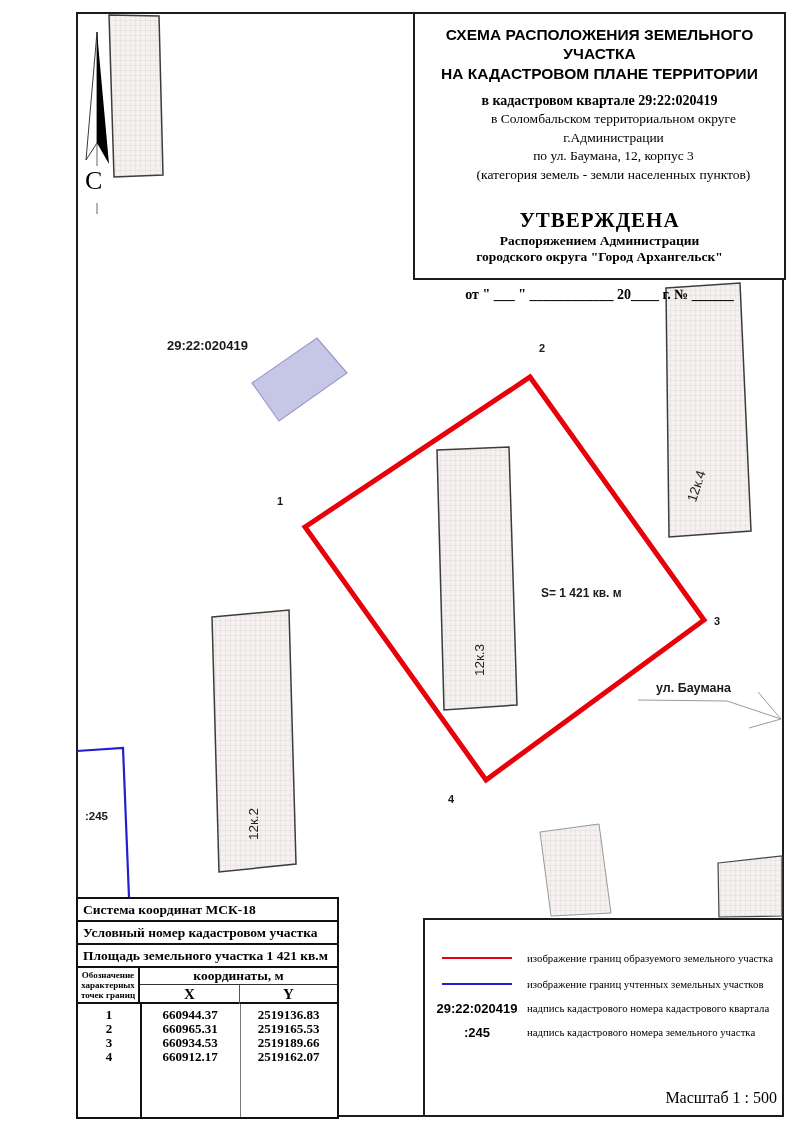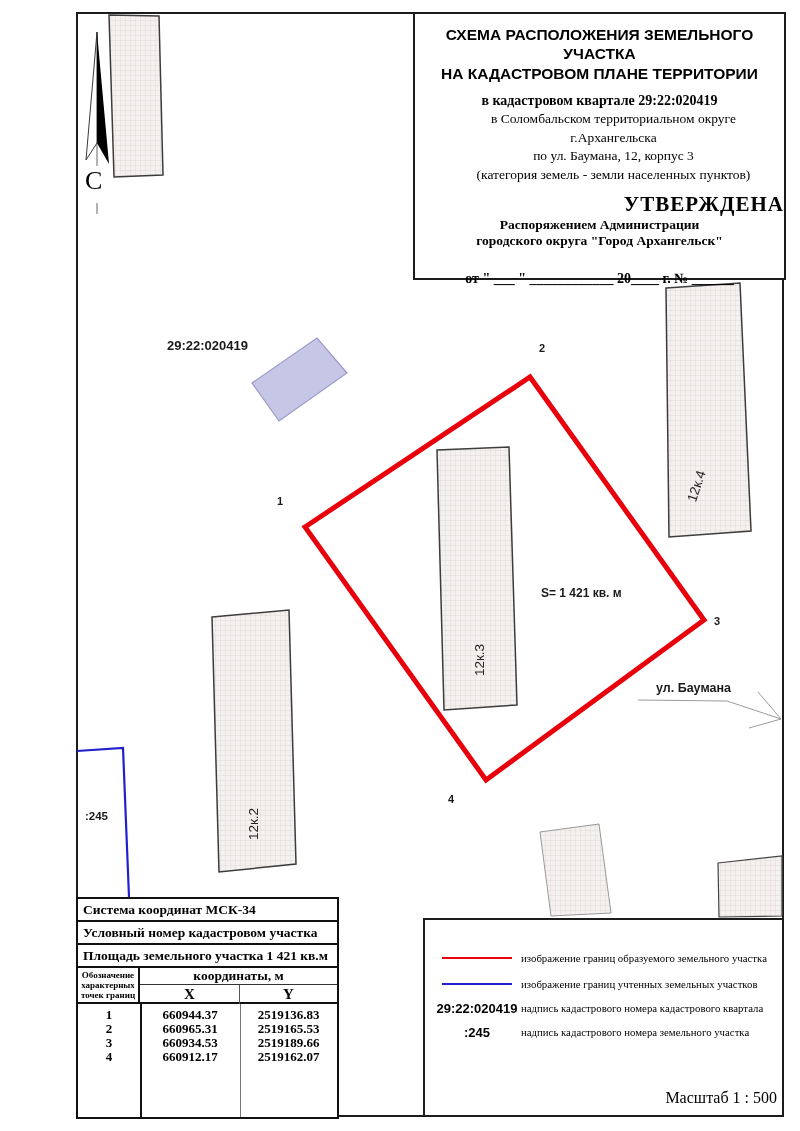--- a/index.html
+++ b/index.html
@@ -10,21 +10,21 @@
 
   
   #map-frame{left:76px;top:12px;width:704px;height:1101px;border:2px solid #1c1c1c;}
 
   
   #title-block{left:413px;top:12px;width:369px;height:264px;border:2px solid #1c1c1c;
                background:#fff;text-align:center;}
   .tb-main{font-weight:bold;font-size:15.5px;line-height:1.25;margin-top:11px;}
   .tb-quarter{font-weight:bold;font-size:14px;margin-top:10px;}
   .tb-sub{font-size:13.5px;line-height:1.22;margin-top:2px;padding-left:28px;}
-  .tb-approved{font-weight:bold;font-size:21px;margin-top:9px;letter-spacing:1px;text-align:right;}
+  .tb-approved{font-weight:bold;font-size:21px;margin-top:25px;letter-spacing:1px;}
   .tb-appr-sub{font-weight:bold;font-size:13.5px;line-height:1.2;}
   .tb-date{font-weight:bold;font-size:14px;margin-top:22px;}
 
   
   .map-label{font-family:"Liberation Sans",sans-serif;font-weight:bold;color:#1a1a1a;white-space:nowrap;}
   #lbl-quarter{left:167px;top:338px;font-size:13px;}
   #lbl-area{left:541px;top:586px;font-size:12px;}
   #lbl-street{left:656px;top:681px;font-size:12.5px;}
   #lbl-245{left:85px;top:810px;font-size:11.5px;}
   .pt-label{font-size:11px;}
@@ -64,21 +64,21 @@
   #legend-box{left:423px;top:918px;width:357px;height:195px;border:2px solid #1c1c1c;background:#fff;}
   #legend-title{position:absolute;top:5px;left:0;width:100%;text-align:center;
                 font-weight:bold;font-style:italic;font-size:17px;}
   .leg-row{position:absolute;left:8px;width:344px;height:20px;display:flex;align-items:center;}
   #leg-row-0{top:28px;} #leg-row-1{top:54px;} #leg-row-2{top:78px;} #leg-row-3{top:102px;}
   .leg-sample{width:88px;display:flex;align-items:center;justify-content:center;flex:none;}
   .leg-line{width:70px;height:0;}
   .leg-line.red{border-top:2.5px solid #e8000a;}
   .leg-line.blue{border-top:2.5px solid #2020cc;}
   .leg-sample-text{font-family:"Liberation Sans",sans-serif;font-weight:bold;font-size:13px;}
-  .leg-text{font-size:10.8px;margin-left:0;white-space:nowrap;}
+  .leg-text{font-size:10.8px;margin-left:6px;white-space:nowrap;}
   #scale-label{position:absolute;right:5px;bottom:8px;font-size:16px;}
 </style>
 </head>
 <body>
 
 <div id="root">
 
   <div id="map-frame" class="abs"></div>
 
   <svg class="abs" width="800" height="1131" viewBox="0 0 800 1131" style="left:0;top:0;">
@@ -115,21 +115,21 @@
     </g>
   </svg>
 
   <div id="title-block" class="abs">
     <div class="tb-main sans">
       <div>СХЕМА РАСПОЛОЖЕНИЯ ЗЕМЕЛЬНОГО УЧАСТКА</div>
       <div>НА КАДАСТРОВОМ ПЛАНЕ ТЕРРИТОРИИ</div>
     </div>
     <div class="tb-quarter">в кадастровом квартале 29:22:020419</div>
     <div class="tb-sub">в Соломбальском территориальном округе</div>
-    <div class="tb-sub">г.Архангельска</div>
+    <div class="tb-sub">г.Администрации</div>
     <div class="tb-sub">по ул. Баумана, 12, корпус 3</div>
     <div class="tb-sub">(категория земель - земли населенных пунктов)</div>
     <div class="tb-approved">УТВЕРЖДЕНА</div>
     <div class="tb-appr-sub">Распоряжением Администрации</div>
     <div class="tb-appr-sub">городского округа "Город Архангельск"</div>
     <div class="tb-date">от " ___ " ____________ 20____  г. № ______</div>
   </div>
 
   <div id="lbl-north" class="abs">С</div>
   <div id="lbl-quarter" class="abs map-label">29:22:020419</div>
@@ -138,21 +138,21 @@
   <div id="lbl-245" class="abs map-label">:245</div>
   <div id="pt-1" class="abs map-label pt-label">1</div>
   <div id="pt-2" class="abs map-label pt-label">2</div>
   <div id="pt-3" class="abs map-label pt-label">3</div>
   <div id="pt-4" class="abs map-label pt-label">4</div>
   <div id="lbl-12k2" class="abs bldg-label">12к.2</div>
   <div id="lbl-12k3" class="abs bldg-label">12к.3</div>
   <div id="lbl-12k4" class="abs bldg-label">12к.4</div>
 
   <div id="coord-table" class="abs">
-    <div id="ct-r1" class="ct-row">Система координат МСК-34</div>
+    <div id="ct-r1" class="ct-row">Система координат МСК-18</div>
     <div id="ct-r2" class="ct-row">Условный номер кадастровом участка</div>
     <div id="ct-r3" class="ct-row">Площадь земельного участка 1 421 кв.м</div>
     <div id="ct-head">
       <div id="ct-head-pts">Обозначение характерных точек границ</div>
       <div id="ct-head-coords">координаты, м</div>
       <div id="ct-head-x">X</div>
       <div id="ct-head-y">Y</div>
     </div>
     <div id="ct-body">
       <div id="ct-col-div1"></div>

